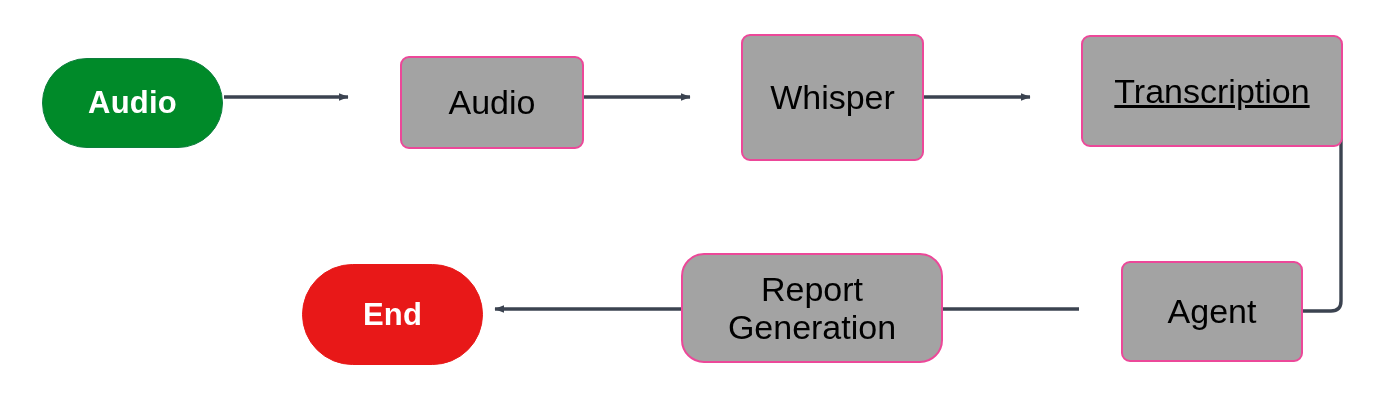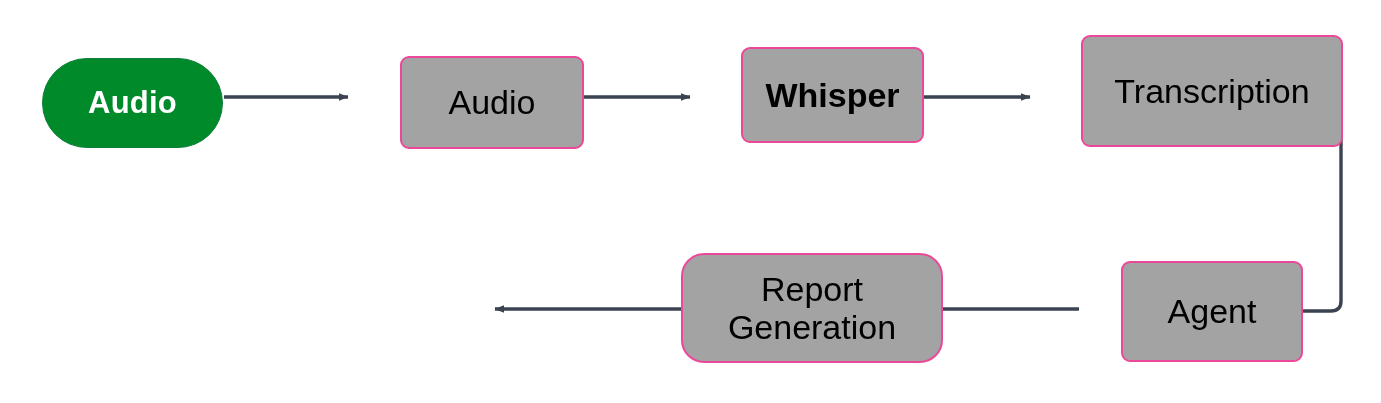--- a/index.html
+++ b/index.html
@@ -89,31 +89,34 @@
   </svg>
 
   <div class="node node-terminal node-start" style="left:42px; top:58px; width:181px; height:90px;">
     <span class="node-label">Audio</span>
   </div>
 
   <div class="node node-process" style="left:358px; top:56px; width:184px; height:93px;">
     <span class="node-label">Audio</span>
   </div>
 
-  <div class="node node-process" style="left:699px; top:47px; width:183px; height:96px;font-weight:bold;">
+  <div class="node node-process" style="left:699px; top:34px; width:183px; height:127px;">
     <span class="node-label">Whisper</span>
   </div>
 
-  <div class="node node-process" style="left:1039px; top:35px; width:262px; height:112px;">
+  <div class="node node-process" style="left:1039px; top:35px; width:262px; height:112px;text-decoration:underline;">
     <span class="node-label">Transcription</span>
   </div>
 
   <div class="node node-process" style="left:1079px; top:261px; width:182px; height:101px;text-align:center;">
     <span class="node-label">Agent</span>
   </div>
 
   <div class="node node-process" style="left:639px; top:253px; width:262px; height:110px;border-radius:23px;">
     <span class="node-label">Report
 Generation</span>
   </div>
 
+  <div class="node node-terminal node-end" style="left:302px; top:264px; width:181px; height:101px;">
+    <span class="node-label">End</span>
+  </div>
 
 </div>
 
 </body></html>

